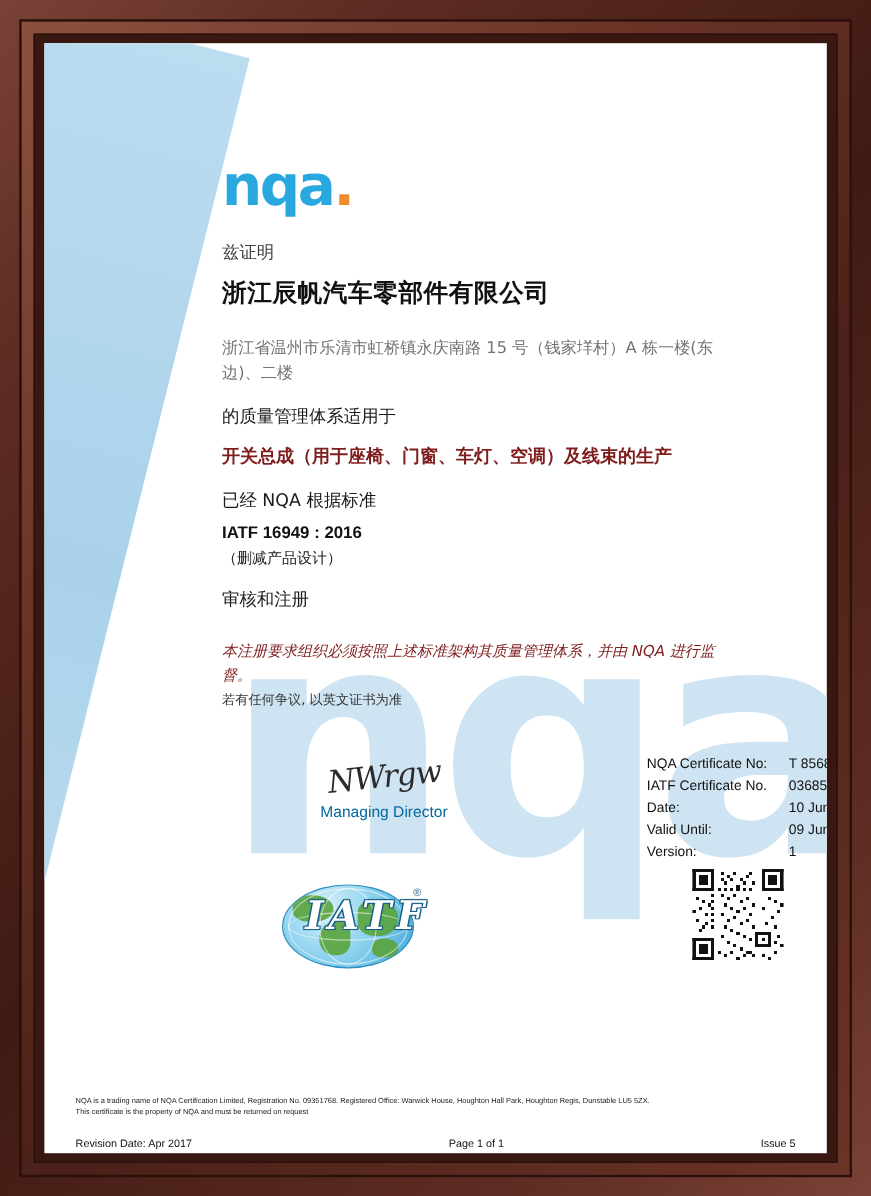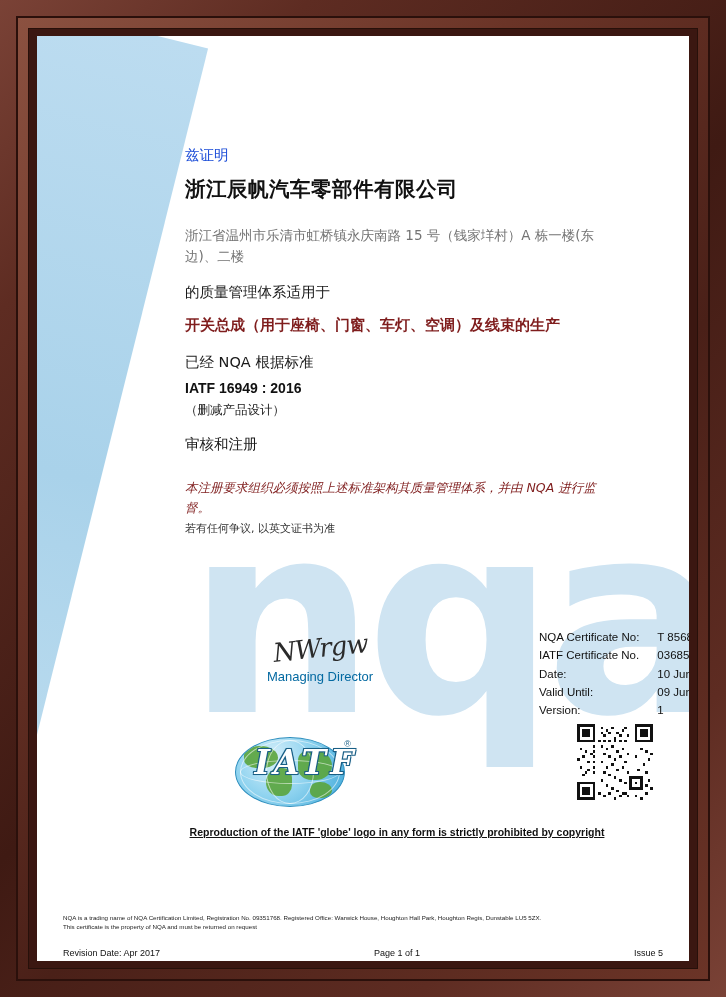--- a/index.html
+++ b/index.html
@@ -106,21 +106,21 @@
   }
   .logo .dot { color: #f08c2e; }
 
   .cn-line {
     font-family: "DejaVu Sans", "Liberation Sans", sans-serif;
     color: #1a1a1a;
   }
   .lbl {
     font-size: 14.5px;
     margin: 14px 0 6px 0;
-    color: #1d4ed8;
+    color: #404040;
   }
   .company {
     font-size: 20.5px;
     font-weight: bold;
     margin: 10px 0 22px 0;
     color: #111;
     letter-spacing: 0.5px;
   }
   .address {
     font-size: 13.5px;
@@ -321,20 +321,21 @@
 
   <div class="paper">
 
     <div class="band"></div>
     <div class="band-text">Certificate of Registration</div>
 
     <div class="watermark">nqa</div>
 
     <div class="content">
 
+      <div class="logo"><span>nqa</span><span class="dot">.</span></div>
 
       <div class="lbl cn-line">兹证明</div>
 
       <div class="company cn-line">浙江辰帆汽车零部件有限公司</div>
 
       <div class="address cn-line">浙江省温州市乐清市虹桥镇永庆南路 15 号（钱家垟村）A 栋一楼(东边)、二楼</div>
 
       <div class="scope-title cn-line">的质量管理体系适用于</div>
 
       <div class="scope cn-line">开关总成（用于座椅、门窗、车灯、空调）及线束的生产</div>
@@ -506,21 +507,20 @@
           <rect x="22" y="27" width="1" height="1"></rect>
             <rect x="24" y="28" width="1" height="1"></rect>
           <rect x="26" y="26" width="1" height="1"></rect>
             <rect x="28" y="24" width="1" height="1"></rect>
           <rect x="27" y="21" width="1" height="1"></rect>
             <rect x="26" y="23" width="1" height="1"></rect>
         </g>
       </svg>
     </div>
 
-    <div class="copyline">Reproduction of the IATF 'globe' logo in any form is strictly prohibited by copyright</div>
 
     <div class="footer-legal">
       <div>NQA is a trading name of NQA Certification Limited, Registration No. 09351768. Registered Office: Warwick House, Houghton Hall Park, Houghton Regis, Dunstable LU5 5ZX.</div>
       <div>This certificate is the property of NQA and must be returned on request</div>
     </div>
 
     <div class="footer-row">
       <span>Revision Date: Apr 2017</span>
       <span>Page 1  of 1</span>
       <span>Issue 5</span>

